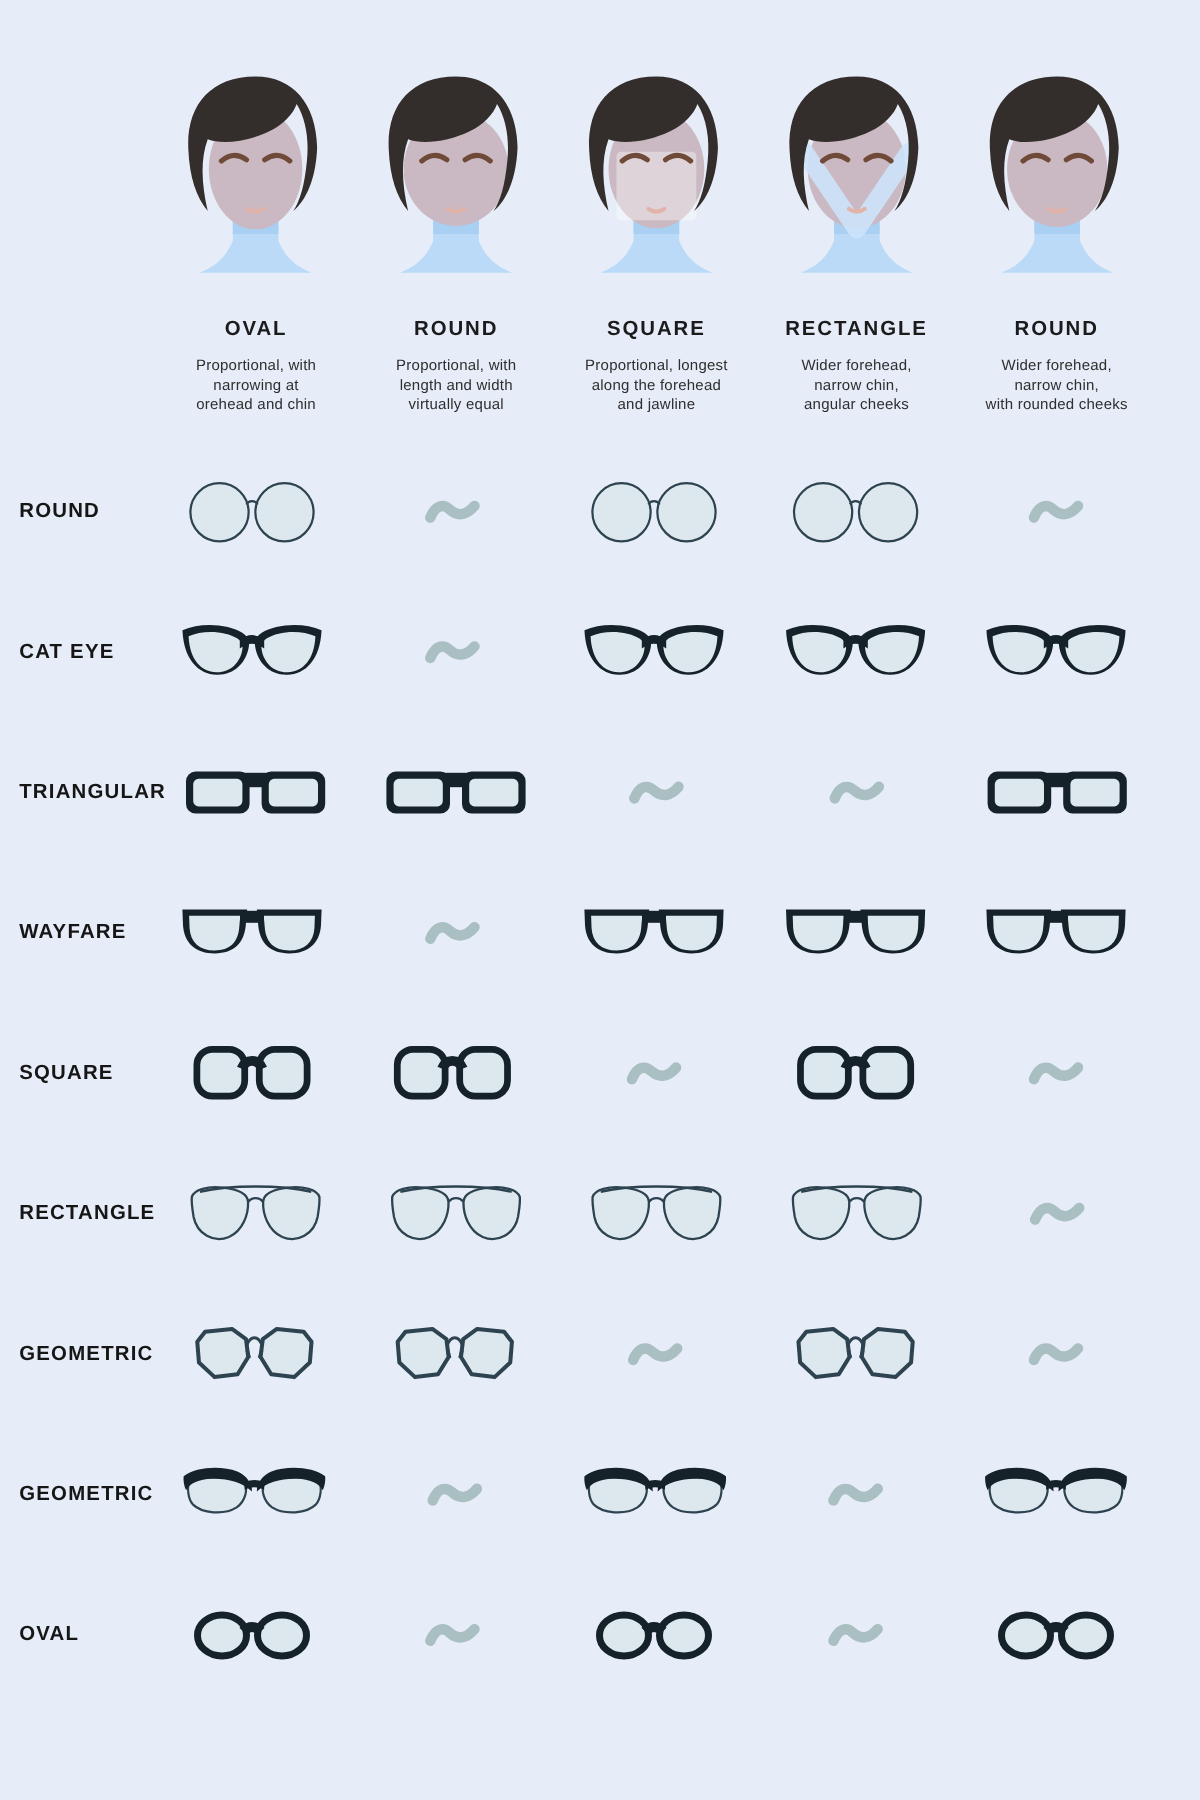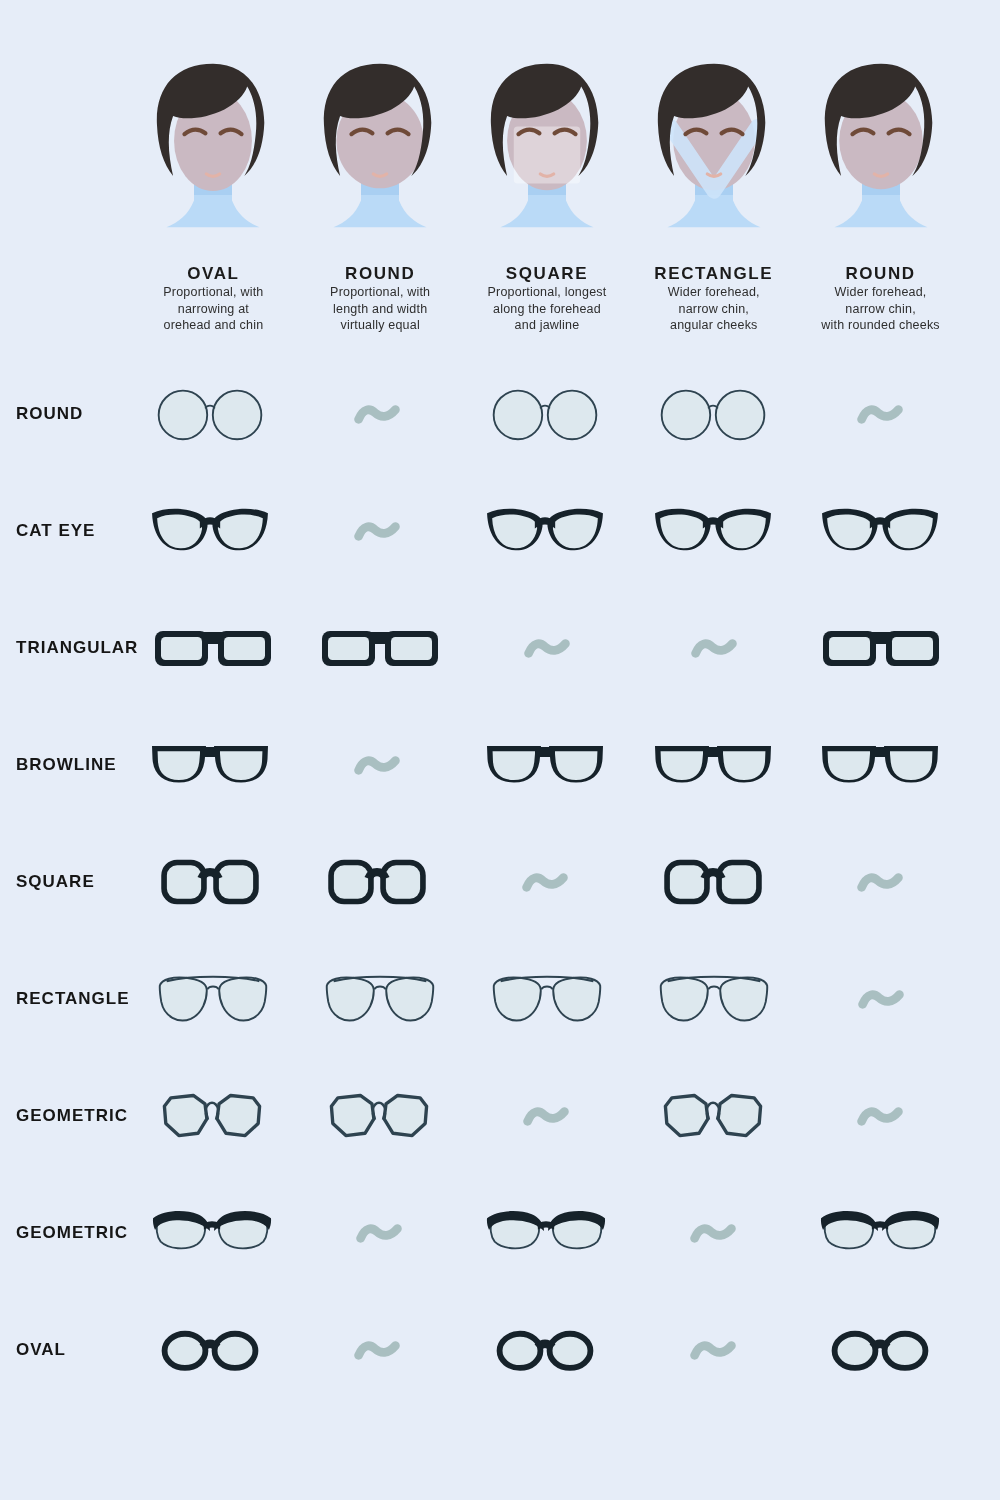--- a/index.html
+++ b/index.html
@@ -13,21 +13,21 @@
   
   .header{display:flex;margin-left:130px;padding-top:60px;}
   .face-col{width:174px;display:flex;flex-direction:column;align-items:center;}
   .face-art{line-height:0;}
   .face-art svg{display:block;}
   .face-label{
     margin-top:14px;font-size:17px;font-weight:700;
     letter-spacing:1.6px;color:#1b1b1b;
   }
   .face-desc{
-    margin-top:0;font-size:12.5px;line-height:1.32;color:#2e2e2e;
+    margin-top:12px;font-size:12.5px;line-height:1.32;color:#2e2e2e;
     text-align:center;max-width:160px;white-space:pre-line;letter-spacing:.2px;
   }
   
   .grid{margin-top:22px;}
   .row{display:flex;align-items:center;height:117px;}
   .row-label{
     width:130px;box-sizing:border-box;padding-left:16px;
     font-size:17px;font-weight:700;letter-spacing:1px;color:#161616;
   }
   .cell{width:174px;display:flex;justify-content:center;align-items:center;}
@@ -282,21 +282,21 @@
               </g>
               <g transform="translate(120,0) scale(-1,1)">
                 <rect x="2" y="13" width="53" height="35" rx="8" fill="#16222a"></rect>
                 <rect x="8" y="19" width="41" height="23" rx="4.5" fill="#dde8ee"></rect>
               </g>
               <rect x="50" y="14" width="20" height="12" fill="#16222a"></rect>
             </svg></span>
         </div>
       </div>
       <div class="row">
-        <div class="row-label">BROWLINE</div>
+        <div class="row-label">WAYFARE</div>
         <div class="cell">
           <span class="gl"><svg width="120" viewBox="0 0 120 60">
               <g>
                 <path d="M2 11 L56 11 L55 22 C54 39 45 47.5 29 47.5 C13 47.5 3.5 39 2.5 24 Z" fill="#16222a"></path>
                 <path d="M2 11 L56 11 L55 22 C54 39 45 47.5 29 47.5 C13 47.5 3.5 39 2.5 24 Z" transform="translate(6,7.5) scale(0.79)" fill="#dde8ee"></path>
               </g>
               <g transform="translate(120,0) scale(-1,1)">
                 <path d="M2 11 L56 11 L55 22 C54 39 45 47.5 29 47.5 C13 47.5 3.5 39 2.5 24 Z" fill="#16222a"></path>
                 <path d="M2 11 L56 11 L55 22 C54 39 45 47.5 29 47.5 C13 47.5 3.5 39 2.5 24 Z" transform="translate(6,7.5) scale(0.79)" fill="#dde8ee"></path>
               </g>

